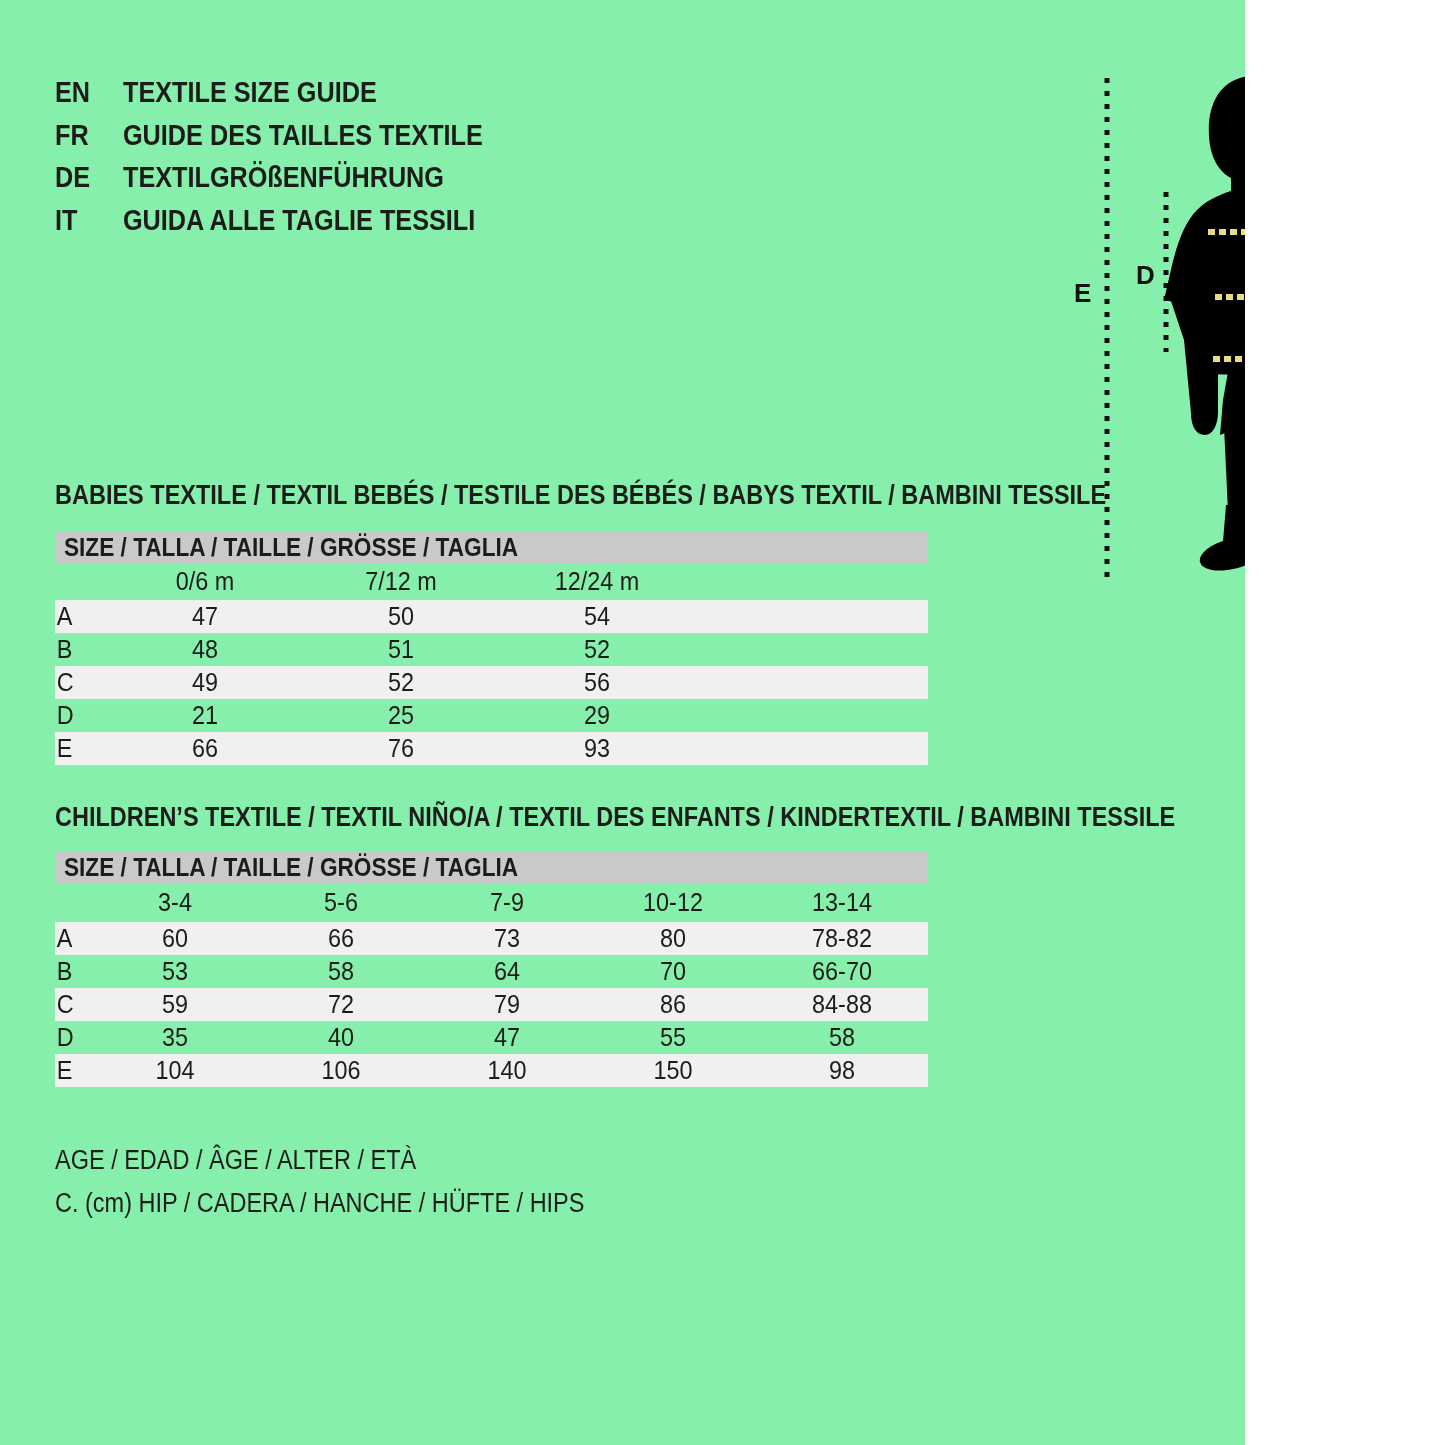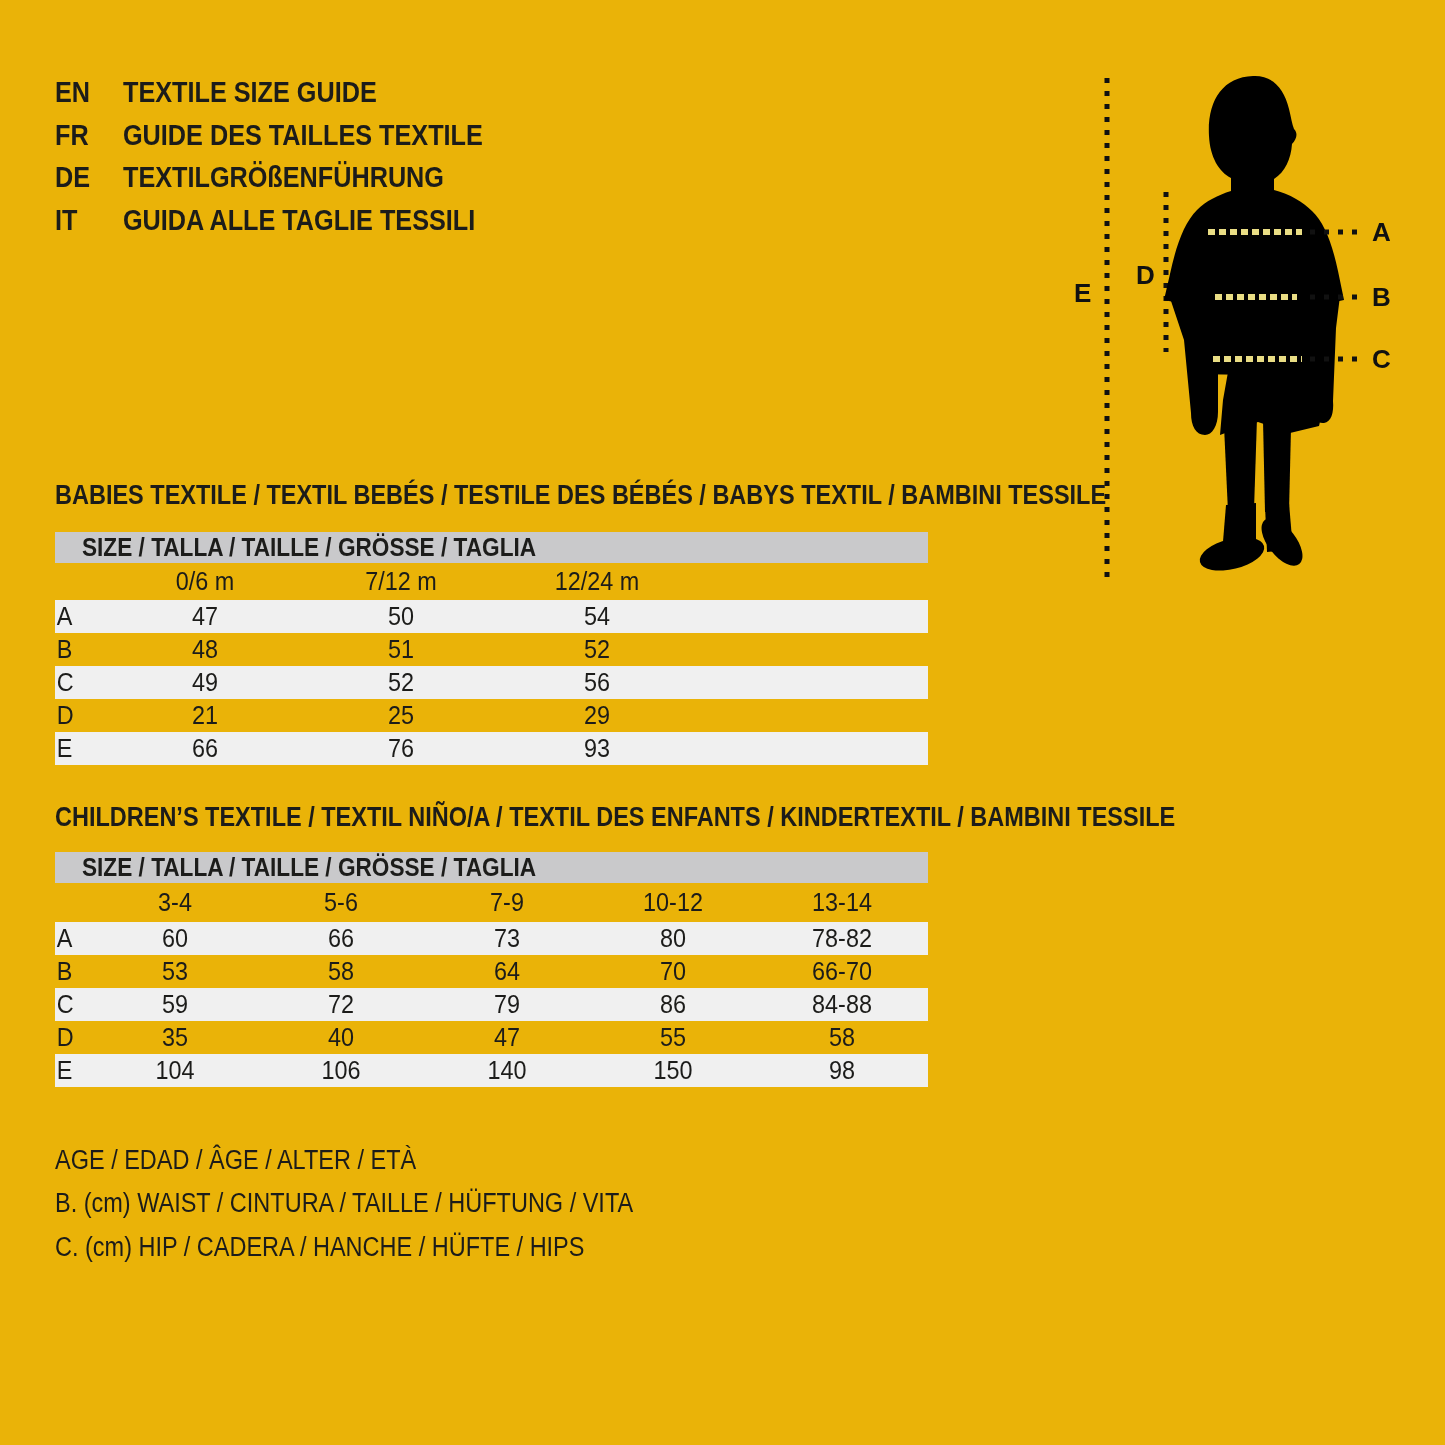--- a/index.html
+++ b/index.html
@@ -1,34 +1,34 @@
 <!DOCTYPE html>
 <html><head>
 <meta charset="utf-8">
 <style>
   html,body{margin:0;padding:0;background:#fff;}
-  .page{position:relative;width:1445px;height:1445px;background:#eab308;
+  .page{position:relative;width:1245px;height:1445px;background:#86efac;
         font-family:"Liberation Sans",sans-serif;color:#1c1c1a;overflow:hidden;}
 
   
   .cx{display:inline-block;transform:scaleX(.87);transform-origin:0 50%;white-space:nowrap;}
 
   
   .lang-block{position:absolute;left:55px;top:71px;}
   .lang-line{display:flex;align-items:center;height:42.8px;font-size:29px;font-weight:700;}
   .lang-code{width:68px;flex:none;}
 
   
   .section-title{position:absolute;left:55px;font-size:27px;font-weight:700;line-height:28px;
                  white-space:nowrap;transform:scaleX(.87);transform-origin:0 50%;}
 
   
   .tbl{position:absolute;left:55px;width:873px;font-size:26px;}
   .size-bar{height:31px;background:#c9c9cb;display:flex;align-items:center;
-            padding-left:27px;font-weight:700;box-sizing:border-box;text-align:right;}
+            padding-left:9px;font-weight:700;box-sizing:border-box;text-align:right;}
   .thead-row{display:grid;align-items:center;}
   .babies .thead-row{height:37px;}
   .children .thead-row{height:39px;}
   .trow{display:grid;height:33px;align-items:center;}
   .babies .thead-row,.babies .trow{grid-template-columns:37px 166px 166px 166px 1fr;gap:30px;}
   .children .thead-row,.children .trow{grid-template-columns:37px 166px 166px 166px 166px 1fr;}
   .trow.shade{background:#f0f0f0;}
   .rlabel{padding-left:2px;transform:scaleX(.9);transform-origin:0 50%;}
   .cell{text-align:center;transform:scaleX(.9);}
 
@@ -216,20 +216,17 @@
       <div class="cell">150</div>
       <div class="cell">98</div>
     </div>
   </div>
 
   <div class="legend">
     <div class="legend-line">
       <span class="cx">AGE / EDAD / ÂGE / ALTER / ETÀ</span>
     </div>
     <div class="legend-line">
-      <span class="cx">B. (cm) WAIST / CINTURA / TAILLE / HÜFTUNG / VITA</span>
-    </div>
-    <div class="legend-line">
       <span class="cx">C. (cm) HIP / CADERA / HANCHE / HÜFTE / HIPS</span>
     </div>
   </div>
 
 </div>
 
 </body></html>

